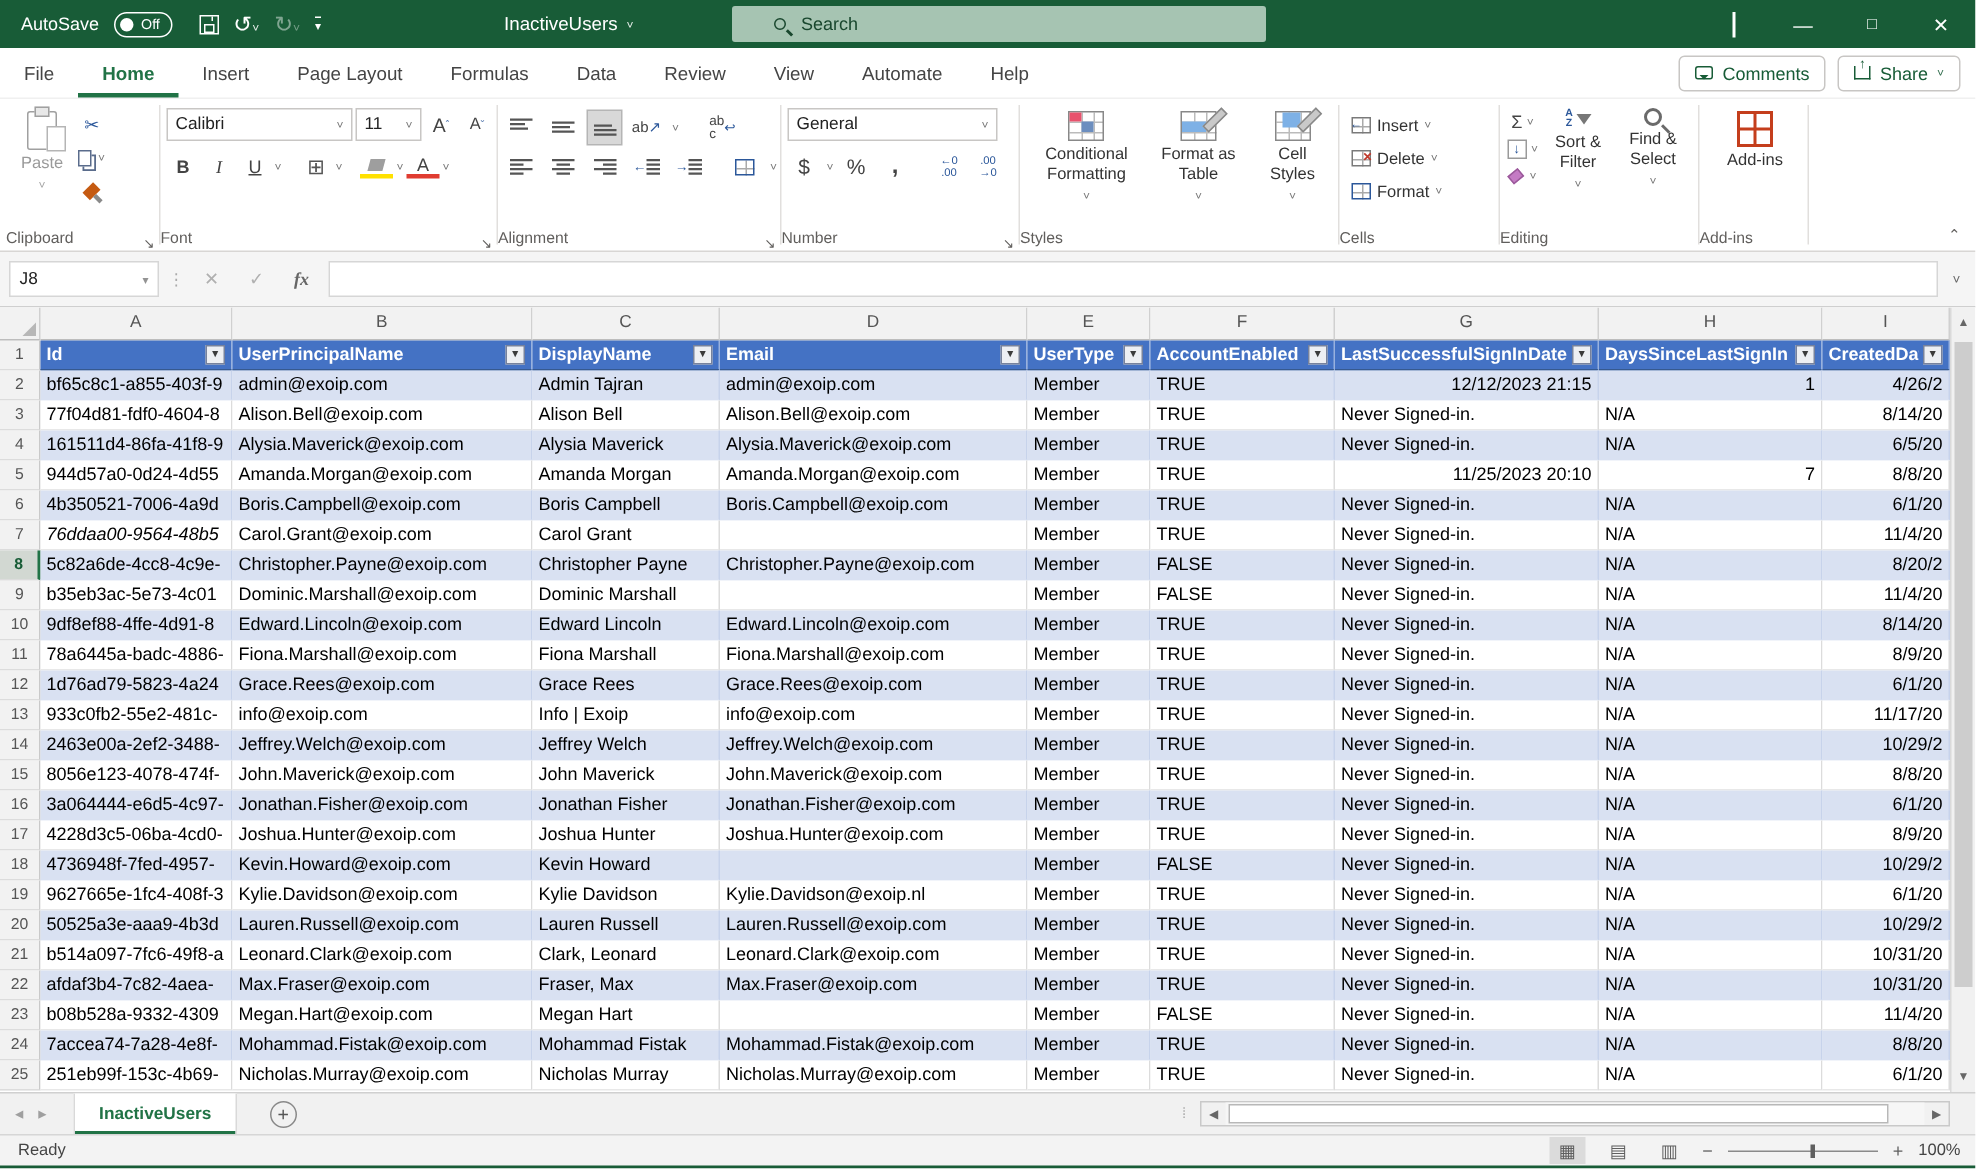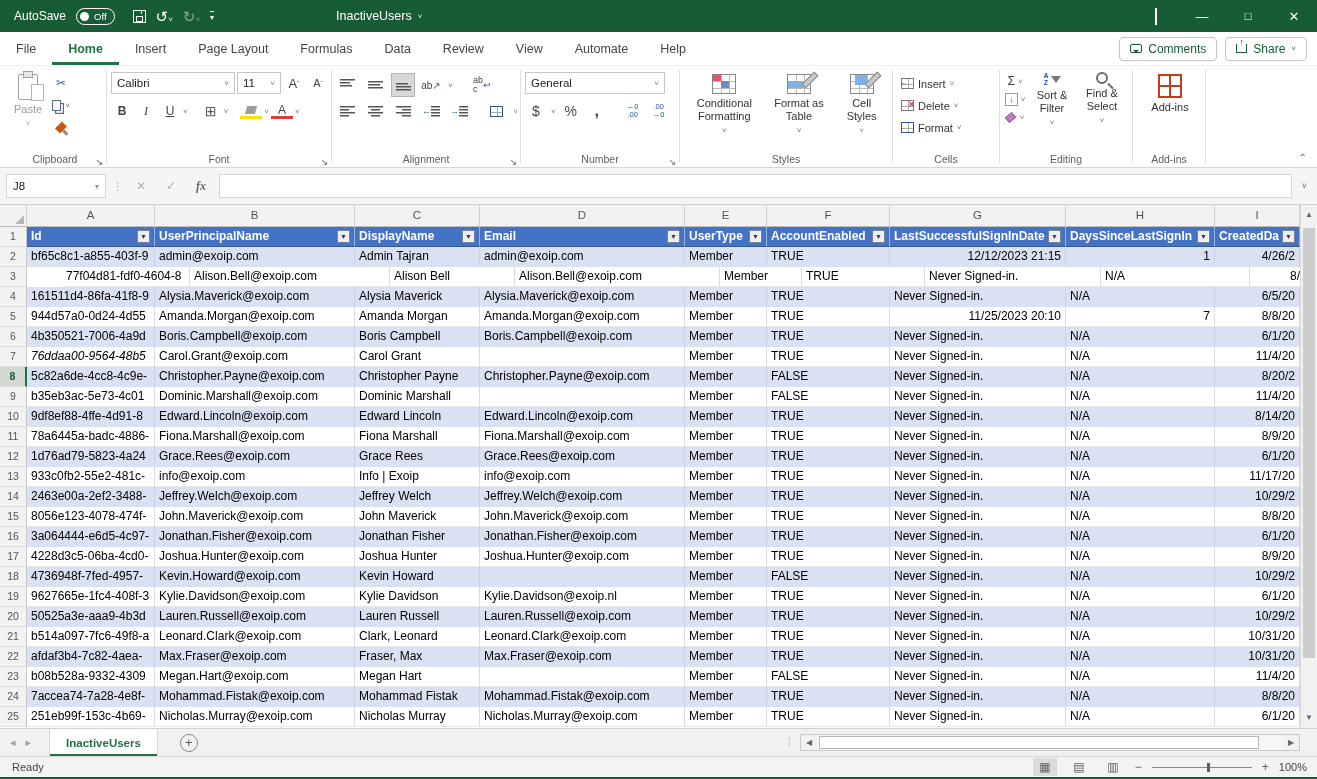--- a/index.html
+++ b/index.html
@@ -31,21 +31,21 @@
   .tabrow-right{position:absolute;right:10px;display:flex;gap:8px}
   .pillbtn{display:flex;align-items:center;gap:6px;border:1px solid #C8C6C4;border-radius:4px;height:24px;padding:0 10px;color:#185C37;font-size:12px;background:#fff}
   .ico-comment{width:12px;height:9px;border:1.2px solid #185C37;border-radius:2px;position:relative}
   .ico-comment:after{content:"";position:absolute;left:2px;bottom:-4px;border:3px solid transparent;border-top-color:#185C37}
   .ico-share{width:11px;height:9px;border:1.2px solid #185C37;border-top:none;position:relative}
   .ico-share:after{content:"↑";position:absolute;left:2px;top:-7px;font-size:9px;color:#185C37}
   
   .ribbon{height:102px;background:#fff;border-bottom:1px solid #D8D6D4;display:flex;padding-left:4px;position:relative;color:#333}
   .rgroup{position:relative;display:flex;flex-direction:column;flex:none;padding:4px 2px 16px 4px}
   .rsep{width:1px;background:#E1DFDD;margin:4px 0;flex:none}
-  .glabel{position:absolute;bottom:2px;left:0;right:0;text-align:center;font-size:10.5px;color:#605E5C}
+  .glabel{position:absolute;bottom:2px;left:0;right:0;font-size:10.5px;color:#605E5C}
   .launcher{position:absolute;right:3px;bottom:0;font-size:9px;color:#605E5C}
   .bigbtn{display:flex;flex-direction:column;align-items:center;justify-content:flex-start;gap:3px;padding:4px 6px;font-size:11px;color:#333;text-align:center}
   .bigbtn .lbl{line-height:13px}
   .greyed{color:#9A9A9A}
   .sbtn{display:inline-flex;align-items:center;justify-content:center;height:22px;min-width:22px;font-size:12px;color:#444}
   .rrow{display:flex;align-items:center;gap:2px}
   .combo{border:1px solid #C8C6C4;background:#fff;height:22px;display:flex;align-items:center;justify-content:space-between;padding:0 5px;font-size:11.5px;color:#222}
   .combo .chev{color:#666}
   .ico-clipboard{width:20px;height:26px;border:1.5px solid #A0A0A0;border-radius:2px;position:relative;background:#fff}
   .ico-clipboard:before{content:"";position:absolute;top:-4px;left:4px;width:8px;height:5px;border:1.5px solid #A0A0A0;background:#E8E8E8}
@@ -146,20 +146,24 @@
     </span>
     <span class="ico-save"></span>
     <span class="tbtn">↺<span class="chev">˅</span></span>
     <span class="tbtn dim">↻<span class="chev">˅</span></span>
     <span class="qat">▾</span>
   </div>
   <div class="doctitle">
     <span>InactiveUsers</span>
     <span class="chev">˅</span>
   </div>
+  <div class="searchbox">
+    <span class="mag"></span>
+    <span>Search</span>
+  </div>
   <div class="winctl">
     <div><span class="ico-ribopt"></span></div>
     <div>—</div>
     <div style="font-size:11px">□</div>
     <div>✕</div>
   </div>
 </div>
 
 <div class="tabrow">
   <div id="ribbontabs" style="display:flex;height:100%">
@@ -501,21 +505,21 @@
         <div class="cell" style="width: 125px;">Admin Tajran</div>
         <div class="cell" style="width: 205px;">admin@exoip.com</div>
         <div class="cell" style="width: 82px;">Member</div>
         <div class="cell" style="width: 123px;">TRUE</div>
         <div class="cell" style="width: 176px; text-align: right;">12/12/2023 21:15</div>
         <div class="cell" style="width: 149px; text-align: right;">1</div>
         <div class="cell" style="width: 85px; text-align: right;">4/26/2</div>
       </div>
       <div class="row">
         <div class="rn">3</div>
-        <div class="cell" style="width: 128px; margin-left: 35px;">77f04d81-fdf0-4604-8</div>
+        <div class="cell" style="width: 128px;">77f04d81-fdf0-4604-8</div>
         <div class="cell" style="width: 200px;">Alison.Bell@exoip.com</div>
         <div class="cell" style="width: 125px;">Alison Bell</div>
         <div class="cell" style="width: 205px;">Alison.Bell@exoip.com</div>
         <div class="cell" style="width: 82px;">Member</div>
         <div class="cell" style="width: 123px;">TRUE</div>
         <div class="cell" style="width: 176px;">Never Signed-in.</div>
         <div class="cell" style="width: 149px;">N/A</div>
         <div class="cell" style="width: 85px; text-align: right;">8/14/20</div>
       </div>
       <div class="row band">

